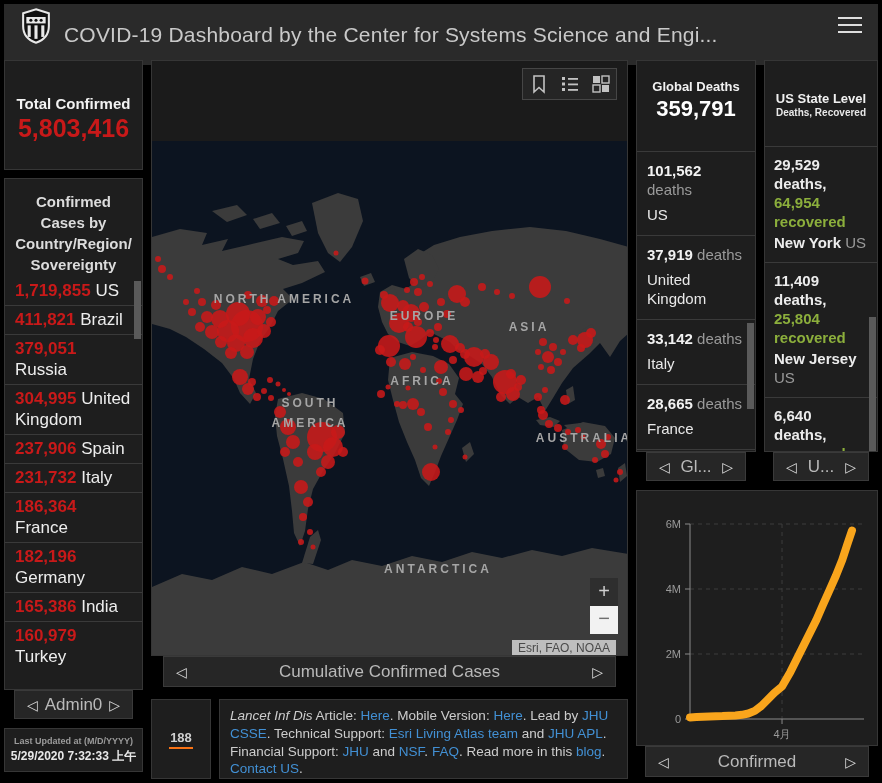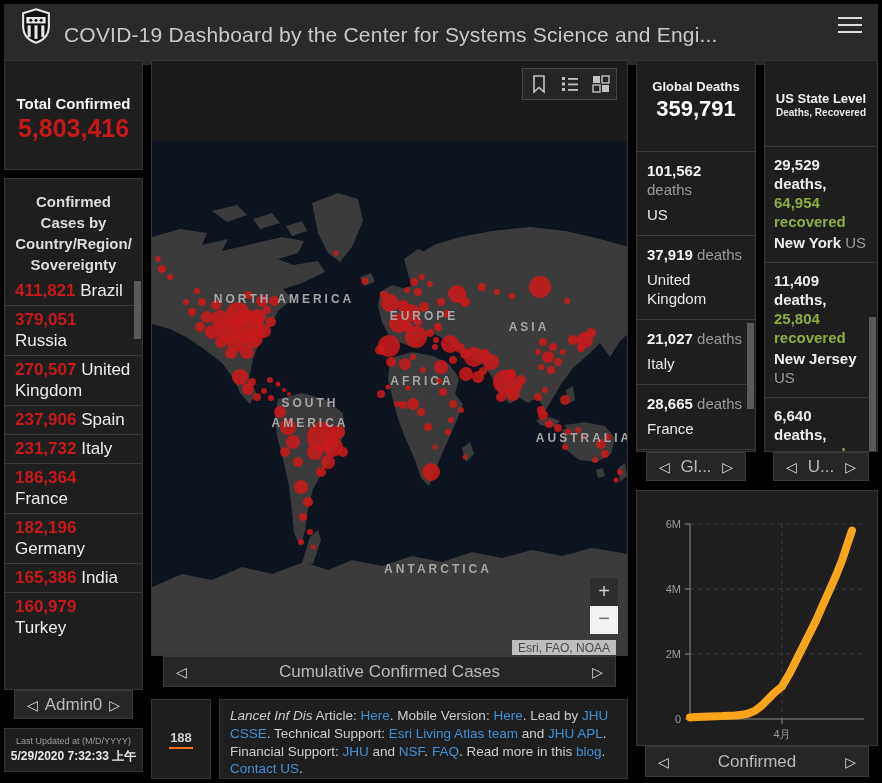--- a/index.html
+++ b/index.html
@@ -33,21 +33,21 @@
   #country-panel { left:4px; top:178px; width:139px; height:512px; }
   #country-title { padding:12px 8px 2px; text-align:center; font-size:15px; font-weight:bold;
                    color:#dcdcdc; line-height:21px; overflow-wrap:anywhere; }
   .crow { padding:3px 10px 4px; border-top:1px solid #3a3a3a; font-size:17px;
           line-height:21px; overflow-wrap:anywhere; cursor:pointer; }
   .crow:first-child { border-top:none; }
   .crow .num { color:#c81919; font-weight:bold; }
   .crow .cty { color:#ededed; }
   #admin-bar { left:14px; top:690px; width:119px; height:29px; }
   #updated-panel { left:4px; top:728px; width:139px; height:44px; text-align:center; padding-top:7px; }
-  #updated-label { font-size:9px; font-weight:normal; color:#9b9b9b; }
+  #updated-label { font-size:9px; font-weight:bold; color:#9b9b9b; }
   #updated-value { font-size:12px; font-weight:bold; color:#e8e8e8; margin-top:2px; }
 
   
   #map-panel { left:151px; top:60px; width:477px; height:596px; background:#1b1b1b; }
   #map-toolbar { position:absolute; right:10px; top:7px; height:32px; display:flex;
                  background:#252525; border:1px solid #464646; }
   .tool-btn { width:31px; height:30px; display:flex; align-items:center; justify-content:center; cursor:pointer; }
   #map-area { position:absolute; left:0; top:80px; width:477px; height:516px; background:#0c1420; cursor:grab; }
   #map-area svg { display:block; }
   .geo-label { position:absolute; text-align:center; font-size:12px; font-weight:600;
@@ -125,23 +125,24 @@
   </div>
 
   <div class="panel" id="total-panel">
     <div id="total-label">Total Confirmed</div>
     <div id="total-value">5,803,416</div>
   </div>
 
   <div class="panel" id="country-panel">
     <div id="country-title">Confirmed Cases by Country/Region/Sovereignty</div>
     <div>
+      <div class="crow"><span class="num">1,719,855</span> <span class="cty">US</span></div>
       <div class="crow"><span class="num">411,821</span> <span class="cty">Brazil</span></div>
       <div class="crow"><span class="num">379,051</span> <span class="cty">Russia</span></div>
-      <div class="crow"><span class="num">270,507</span> <span class="cty">United Kingdom</span></div>
+      <div class="crow"><span class="num">304,995</span> <span class="cty">United Kingdom</span></div>
       <div class="crow"><span class="num">237,906</span> <span class="cty">Spain</span></div>
       <div class="crow"><span class="num">231,732</span> <span class="cty">Italy</span></div>
       <div class="crow"><span class="num">186,364</span> <span class="cty">France</span></div>
       <div class="crow"><span class="num">182,196</span> <span class="cty">Germany</span></div>
       <div class="crow"><span class="num">165,386</span> <span class="cty">India</span></div>
       <div class="crow"><span class="num">160,979</span> <span class="cty">Turkey</span></div>
     </div>
     <div class="scroll-thumb" style="top:102px;height:58px;"></div>
   </div>
   <div class="pagbar" id="admin-bar">
@@ -390,21 +391,21 @@
     <div>
       <div class="grow">
         <span class="num">101,562</span> <span class="unit">deaths</span>
         <div class="region">US</div>
       </div>
       <div class="grow">
         <span class="num">37,919</span> <span class="unit">deaths</span>
         <div class="region">United Kingdom</div>
       </div>
       <div class="grow">
-        <span class="num">21,027</span> <span class="unit">deaths</span>
+        <span class="num">33,142</span> <span class="unit">deaths</span>
         <div class="region">Italy</div>
       </div>
       <div class="grow">
         <span class="num">28,665</span> <span class="unit">deaths</span>
         <div class="region">France</div>
       </div>
       <div class="grow">
 
         <div class="region"></div>
       </div>

